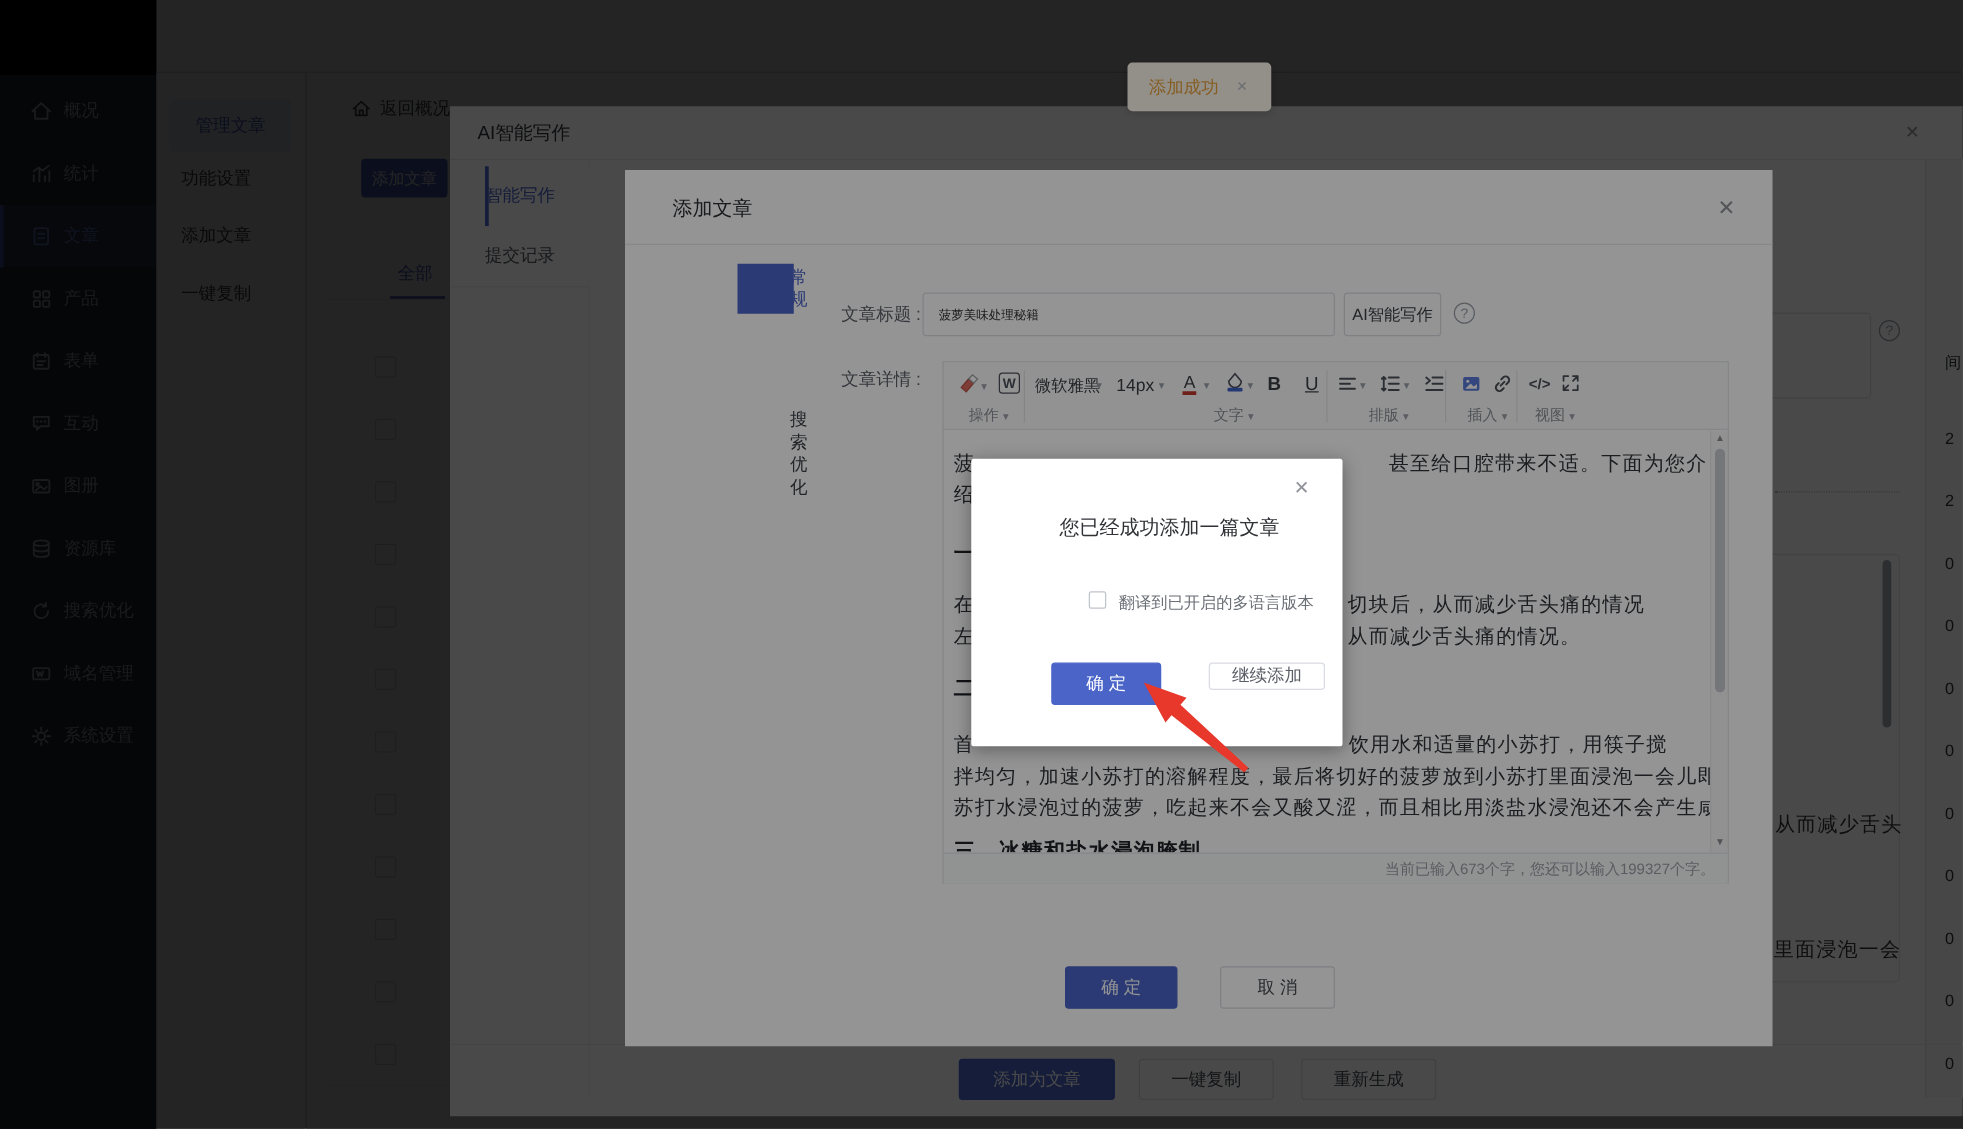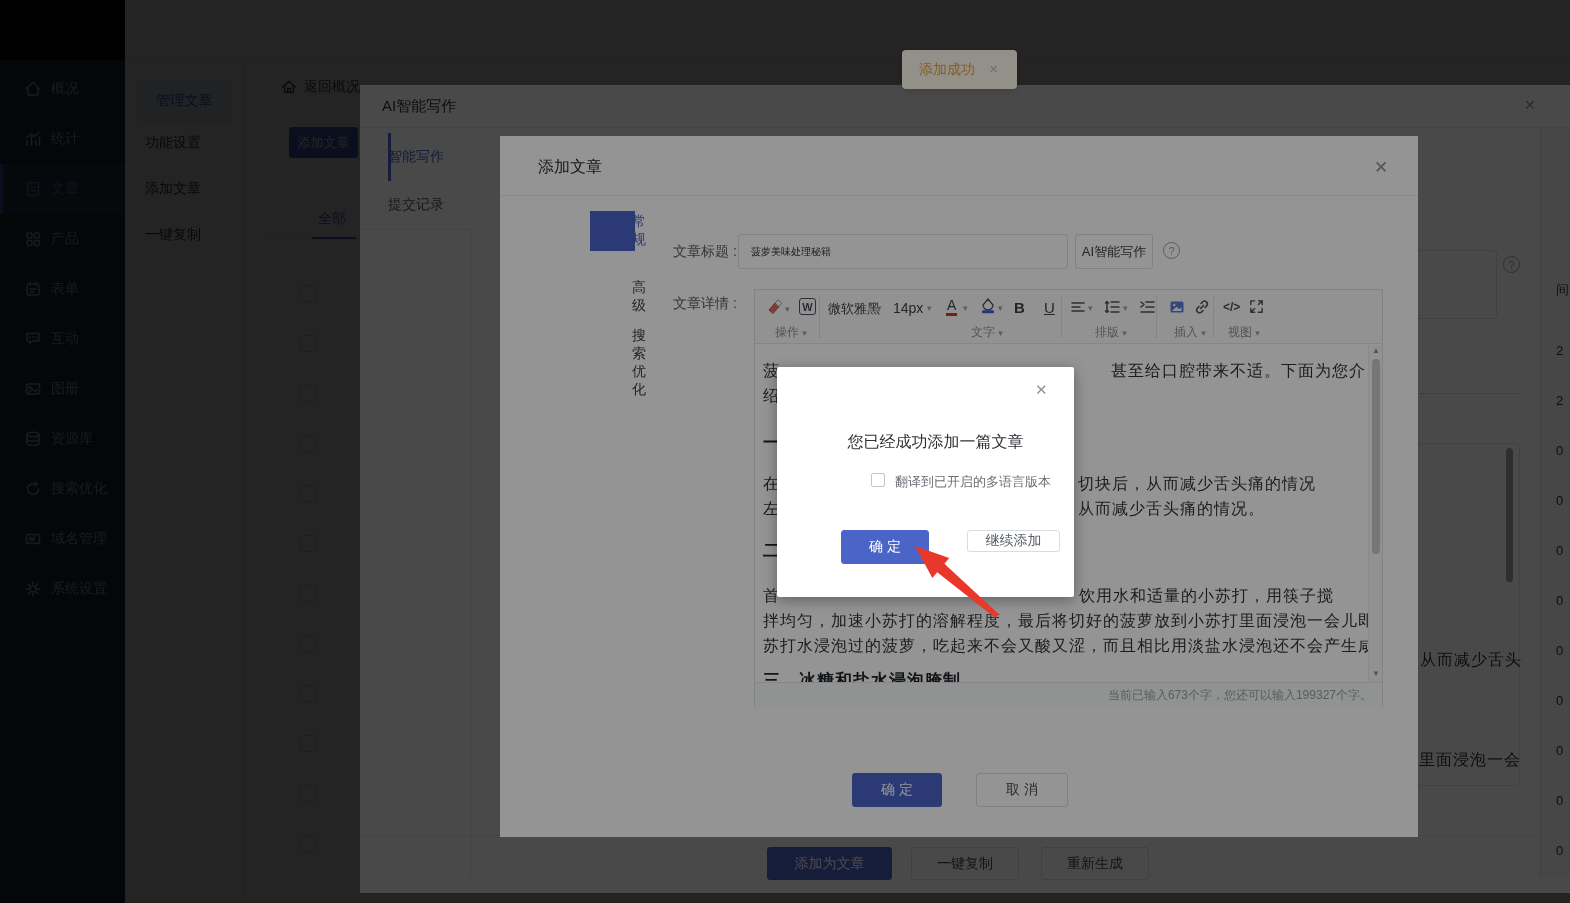--- a/index.html
+++ b/index.html
@@ -268,23 +268,20 @@
   <div class="abs" style="left:500px;top:136px;width:918px;height:701px;background:#fff;z-index:40;">
     <div class="abs" style="left:0;top:0;width:918px;height:60px;border-bottom:1px solid #e8eaed;">
       <span class="abs" style="left:38px;top:21px;font-size:16px;color:#2d2f33;">添加文章</span>
       <span class="abs" style="left:874px;top:21px;font-size:17px;color:#909399;">✕</span>
     </div>
 
     <div class="mtab active" style="top:62px;">
         <span class="bar"></span>
         <span>常规</span>
       </div>
-    <div class="mtab" style="top:128px;">
-        <span>高级</span>
-      </div>
     <div class="mtab" style="top:194px;">
         <span>搜索优化</span>
       </div>
 
     <span class="abs" style="left:173px;top:107px;font-size:14px;color:#5a5e66;">文章标题 :</span>
     <div class="abs" style="left:238px;top:98px;width:330px;height:35px;border:1px solid #dcdfe6;border-radius:3px;display:flex;align-items:center;">
       <span style="margin-left:12px;font-size:10px;color:#333;">菠萝美味处理秘籍</span>
     </div>
     <div class="btn btn-plain abs" style="left:575px;top:98px;width:78px;height:35px;font-size:13px;color:#3c4046;">
         <span>AI智能写作</span>
@@ -393,21 +390,21 @@
 
   <div class="abs" style="left:902px;top:50px;width:115px;height:39px;background:#fdf6ec;border-radius:4px;box-shadow:0 2px 8px rgba(0,0,0,.15);z-index:45;display:flex;align-items:center;">
     <span style="margin-left:17px;font-size:14px;color:#e6a23c;">添加成功</span>
     <span style="margin-left:14px;font-size:11px;color:#b8bec6;">✕</span>
   </div>
 
   <div class="ov" style="background:rgba(0,0,0,.42);z-index:50;"></div>
 
   <div class="abs" style="left:777px;top:367px;width:297px;height:230px;background:#fff;border-radius:2px;box-shadow:0 3px 14px rgba(0,0,0,.35);z-index:60;">
     <span class="abs" style="left:258px;top:14px;font-size:15px;color:#909399;">✕</span>
-    <div class="abs" style="left:0;top:65px;width:297px;text-align:center;font-size:16px;color:#303236;padding-left:20px;">您已经成功添加一篇文章</div>
+    <div class="abs" style="left:0;top:45px;width:297px;text-align:center;font-size:16px;color:#303236;padding-left:20px;">您已经成功添加一篇文章</div>
     <span class="abs" style="left:94px;top:106px;width:14px;height:14px;border:1px solid #c0c4cc;border-radius:2px;background:#fff;"></span>
     <span class="abs" style="left:118px;top:106px;font-size:13px;color:#6b6f76;">翻译到已开启的多语言版本</span>
     <div class="btn btn-primary abs" style="left:64px;top:163px;width:88px;height:34px;">
         <span>确 定</span>
       </div>
     <div class="btn btn-plain abs" style="left:190px;top:163px;width:93px;height:22px;color:#5a5e66;">
         <span>继续添加</span>
       </div>
   </div>
 

